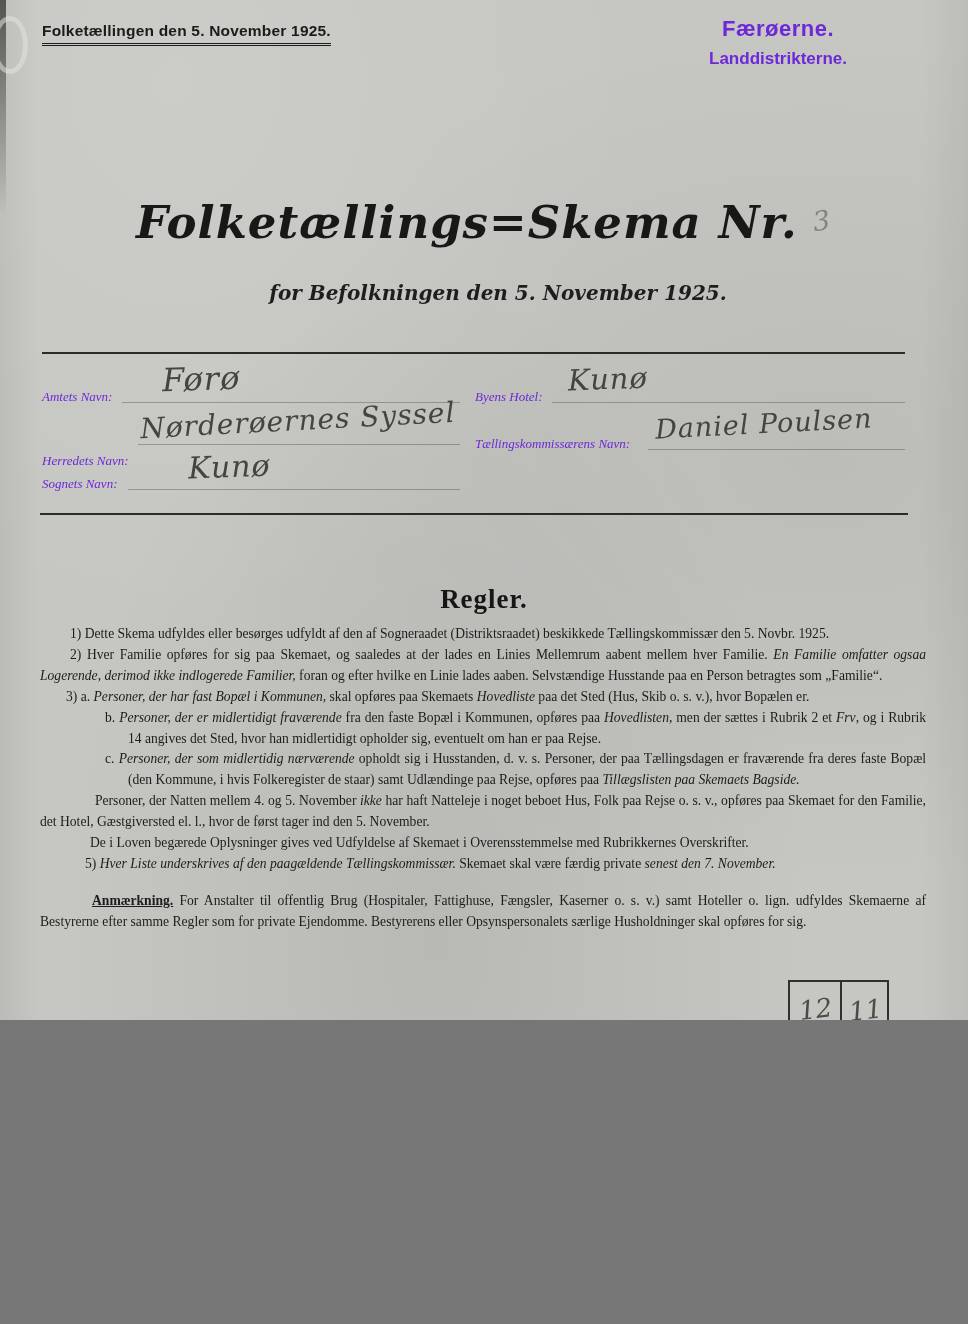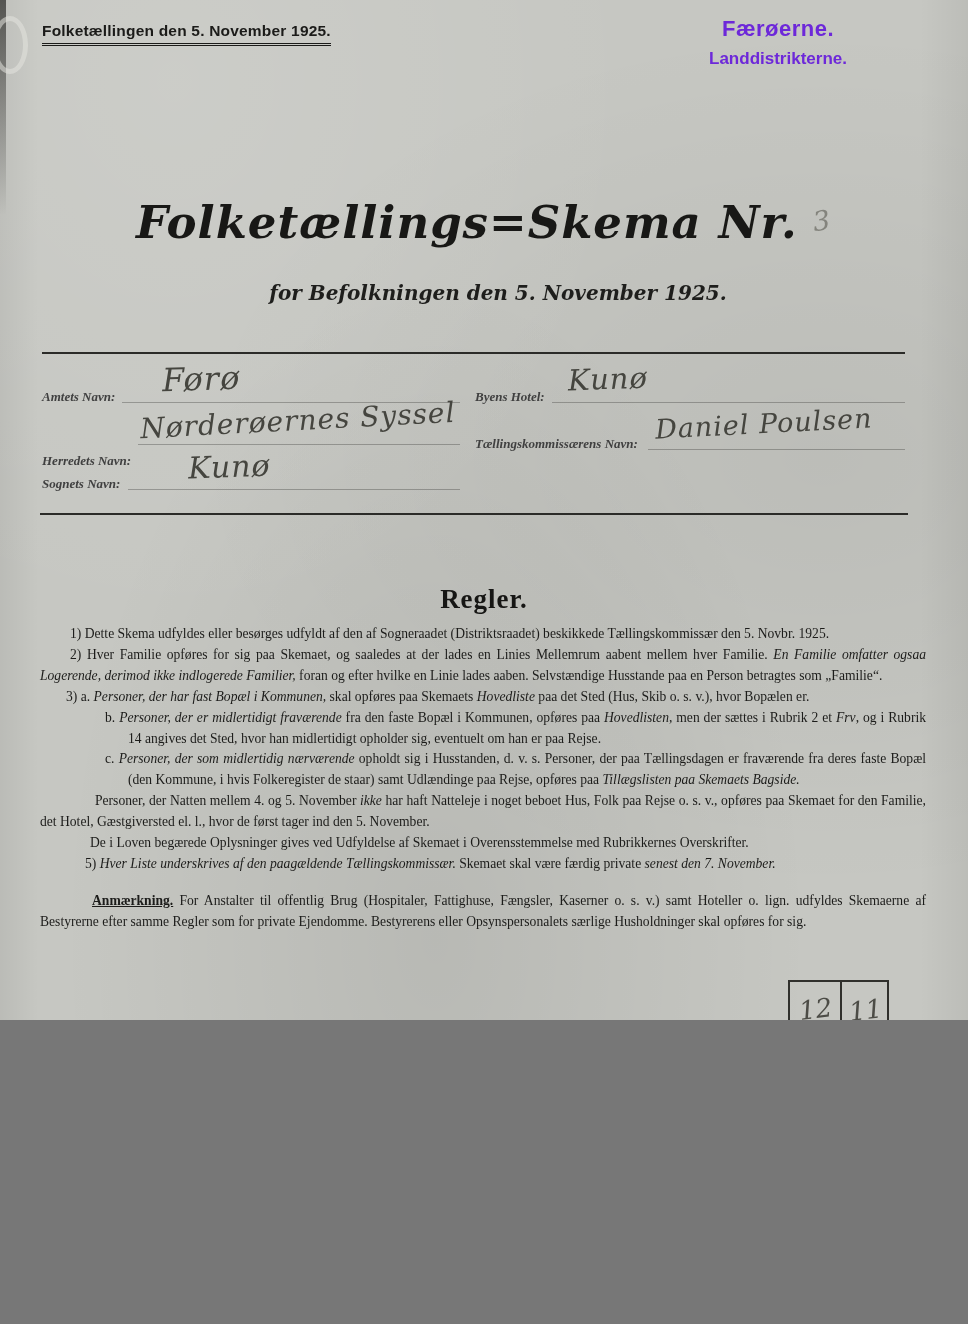--- a/index.html
+++ b/index.html
@@ -30,21 +30,21 @@
     font-family:"DejaVu Serif",serif;font-style:italic;font-weight:bold;font-size:45px;
     letter-spacing:1px;color:#181816;}
   .hand-number{display:inline-block;font-family:"DejaVu Serif",serif;font-weight:normal;
     font-size:27px;color:#84847d;margin-left:16px;transform:rotate(-8deg) translateY(-8px);}
   .subtitle{position:absolute;left:14px;top:281px;width:100%;text-align:center;
     font-family:"DejaVu Serif",serif;font-style:italic;font-weight:bold;font-size:20px;}
 
   .hr1{position:absolute;left:42px;top:352px;width:863px;border-top:2px solid #2b2b28;}
   .hr2{position:absolute;left:40px;top:513px;width:868px;border-top:2px solid #2b2b28;}
 
-  .flabel{position:absolute;font-style:italic;font-weight:bold;font-size:13px;color:#404040;}
+  .flabel{position:absolute;font-style:italic;font-weight:normal;font-size:13px;color:#6d28d9;}
   .fline{position:absolute;border-bottom:1px solid rgba(45,45,40,0.32);}
   .hw{position:absolute;font-family:"DejaVu Serif",serif;font-style:italic;color:#45453f;
     white-space:nowrap;letter-spacing:1px;}
 
   .regler{position:absolute;left:0;top:584px;width:100%;text-align:center;font-weight:bold;
     font-size:27px;letter-spacing:1px;color:#161614;}
   .rules{position:absolute;left:40px;top:624px;width:886px;font-size:13.6px;line-height:20.9px;
     text-align:justify;color:#1c1c1a;}
   .rules p{margin:0;}
   .p-r1,.p-r2{text-indent:30px;}

